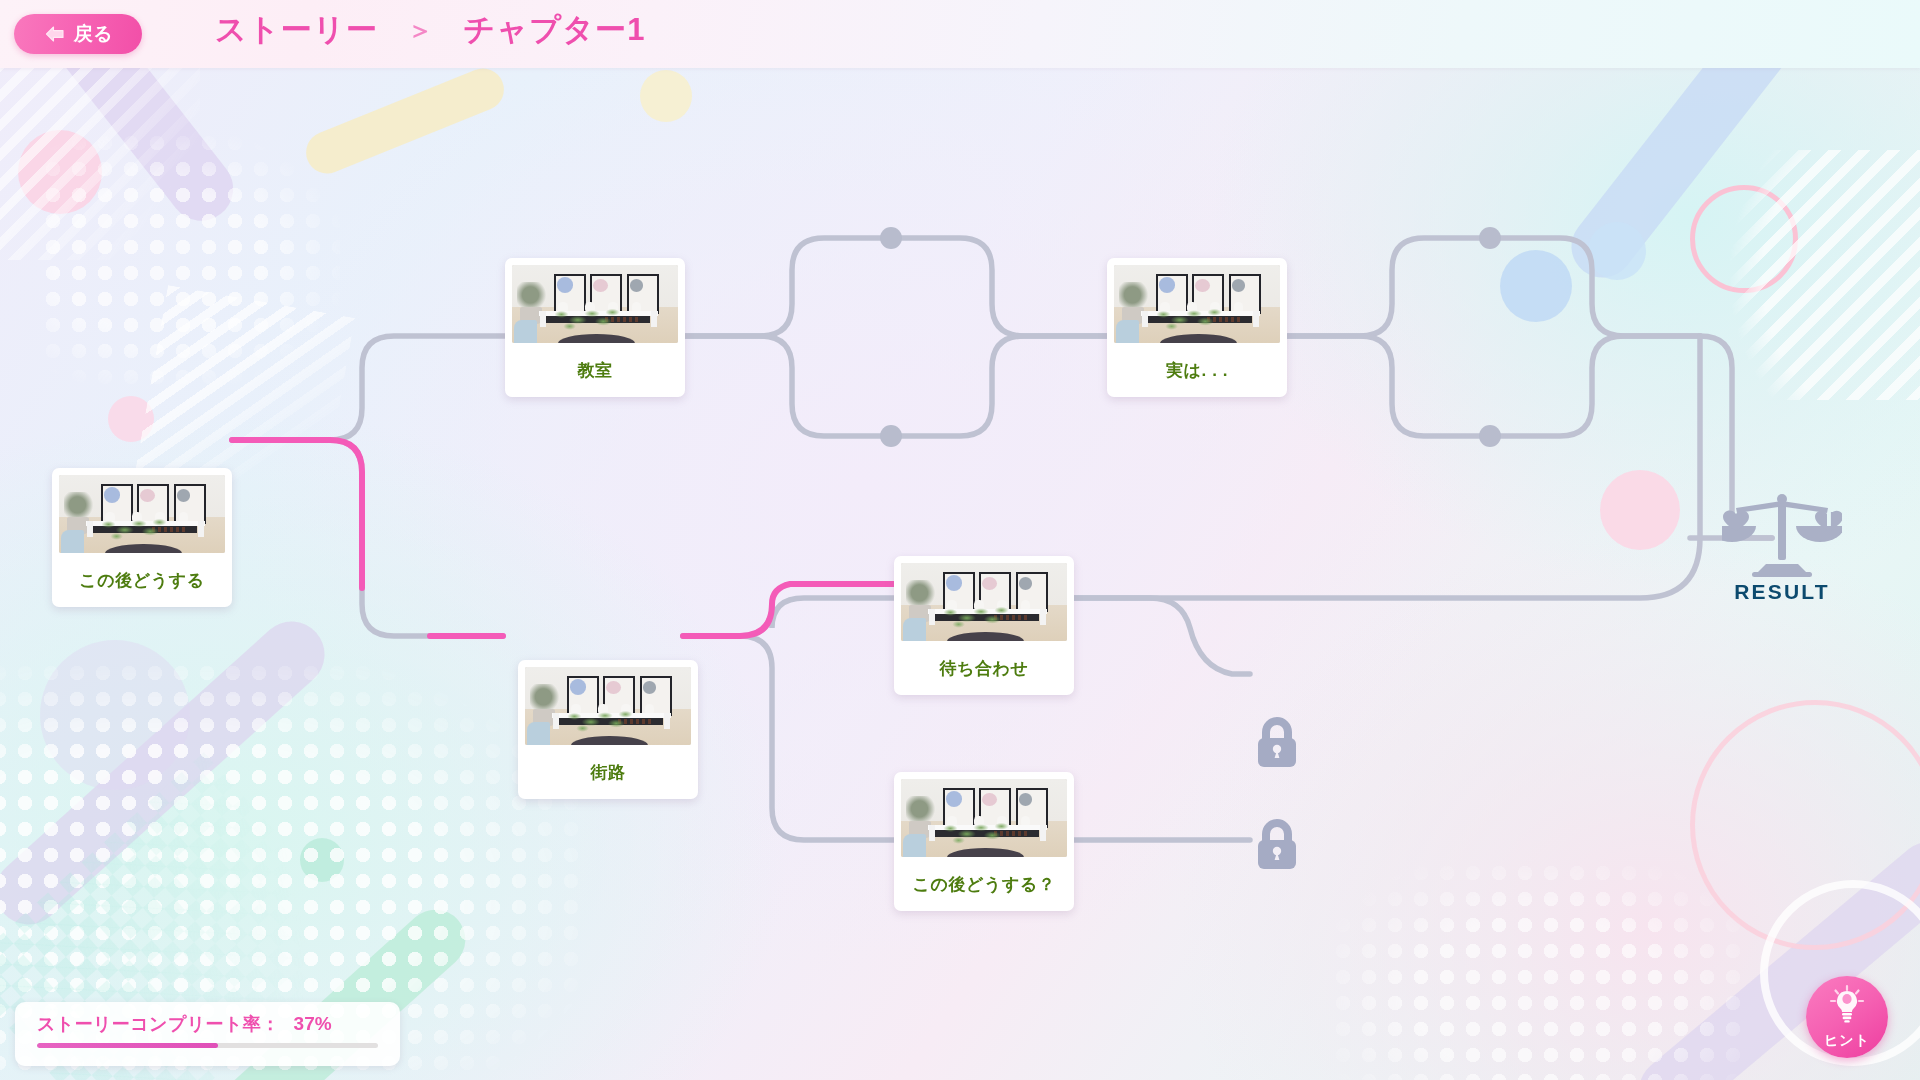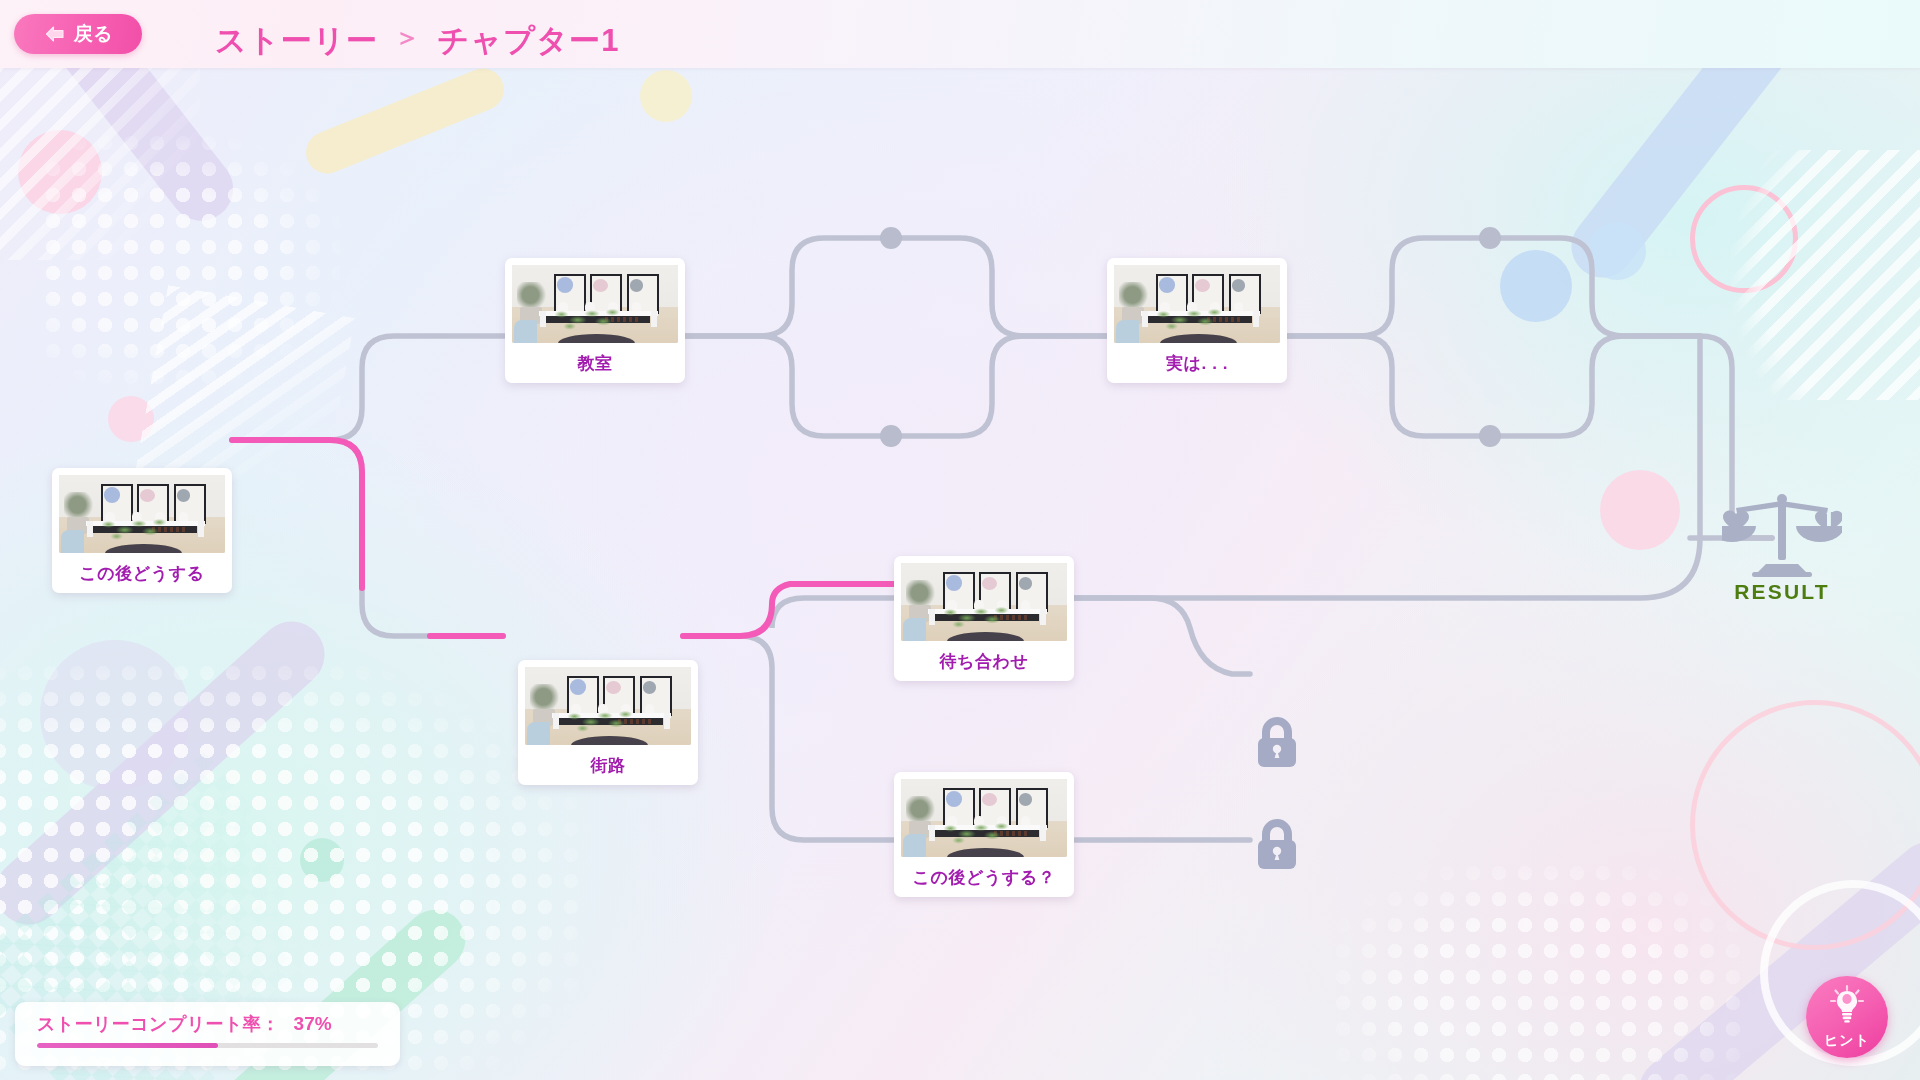--- a/index.html
+++ b/index.html
@@ -47,42 +47,42 @@
     box-shadow:0 1px 4px rgba(170,150,180,.13);
   }
   #back-btn{
     position:absolute;left:14px;top:14px;width:128px;height:40px;border:none;border-radius:22px;
     background:linear-gradient(100deg,#f978bd 0%,#f763b4 48%,#f24fa8 100%);
     box-shadow:0 2px 6px rgba(231,80,160,.32);
     display:flex;align-items:center;justify-content:center;gap:7px;cursor:pointer;padding:0;
   }
   #back-btn .lbl{color:#fff;font-size:19px;font-weight:700;letter-spacing:.5px;}
   #crumb{
-    position:absolute;left:215px;top:20px;height:52px;display:flex;align-items:flex-start;gap:16px;
+    position:absolute;left:215px;top:4px;height:52px;display:flex;align-items:center;gap:29px;
     font-size:31px;font-weight:700;letter-spacing:1.2px;color:#ef4fae;
   }
   #crumb .sep{color:#f487c6;font-size:26px;font-weight:700;}
 
   
   #graph{position:absolute;left:0;top:68px;width:1920px;height:1012px;z-index:10;}
   #wires{position:absolute;left:0;top:0;width:1920px;height:1012px;}
 
   
   .node{
     position:absolute;width:180px;background:#fff;border-radius:7px;
     box-shadow:0 3px 9px rgba(150,120,160,.22);
     padding:7px 7px 0 7px;box-sizing:border-box;cursor:pointer;
   }
   .node .thumb{
     width:166px;height:78px;border-radius:2px;overflow:hidden;position:relative;
     background:#d7d2cc;
   }
   .node .cap{
-    height:40px;display:flex;align-items:center;justify-content:center;
-    font-size:17px;font-weight:700;color:#a21caf;letter-spacing:.6px;white-space:nowrap;
+    height:54px;display:flex;align-items:center;justify-content:center;
+    font-size:17px;font-weight:700;color:#4d7c0f;letter-spacing:.6px;white-space:nowrap;
   }
   
   .ph{position:absolute;inset:0;
     background:linear-gradient(#efeeeb 0%,#eceae6 54%,#e4d9c8 54%,#ded0ba 100%);}
   .ph .frm{position:absolute;top:12%;width:17%;height:46%;background:#f4f2ef;border:2.4px solid #23242a;}
   .ph .f1{left:25%;}.ph .f2{left:47%;}.ph .f3{left:69%;}
   .ph .blob{position:absolute;border-radius:50%;}
   .ph .tbl{position:absolute;left:16%;top:59%;width:72%;height:7%;background:#fafafa;}
   .ph .shelf{position:absolute;left:19%;top:66%;width:64%;height:8%;background:#2b2b30;}
   .ph .leg{position:absolute;top:59%;width:3.5%;height:21%;background:#f3f3f3;}
@@ -102,21 +102,21 @@
   .ph .tabletop{position:absolute;left:28%;top:88%;width:46%;height:24%;background:#46414a;border-radius:50% 50% 0 0;}
   .ph .bottles{position:absolute;left:56%;top:67%;width:20%;height:6%;
     background:repeating-linear-gradient(90deg,#5d3a2e 0 3px,rgba(0,0,0,0) 3px 6px);}
 
   
   .lock{position:absolute;width:54px;height:56px;cursor:default;}
 
   
   #result{position:absolute;left:1722px;top:420px;width:120px;height:118px;text-align:center;}
   #result .rlabel{
-    margin-top:-4px;font-size:21px;font-weight:800;letter-spacing:2.2px;color:#4d7c0f;
+    margin-top:-4px;font-size:21px;font-weight:800;letter-spacing:2.2px;color:#0c4a6e;
   }
 
   
   #progress{
     position:absolute;left:15px;bottom:14px;width:385px;height:64px;z-index:40;
     background:rgba(255,255,255,.9);border-radius:10px;
     box-shadow:0 2px 7px rgba(150,130,160,.2);
     padding:10px 22px;box-sizing:border-box;
   }
   #progress .prow{display:flex;align-items:baseline;gap:14px;}

